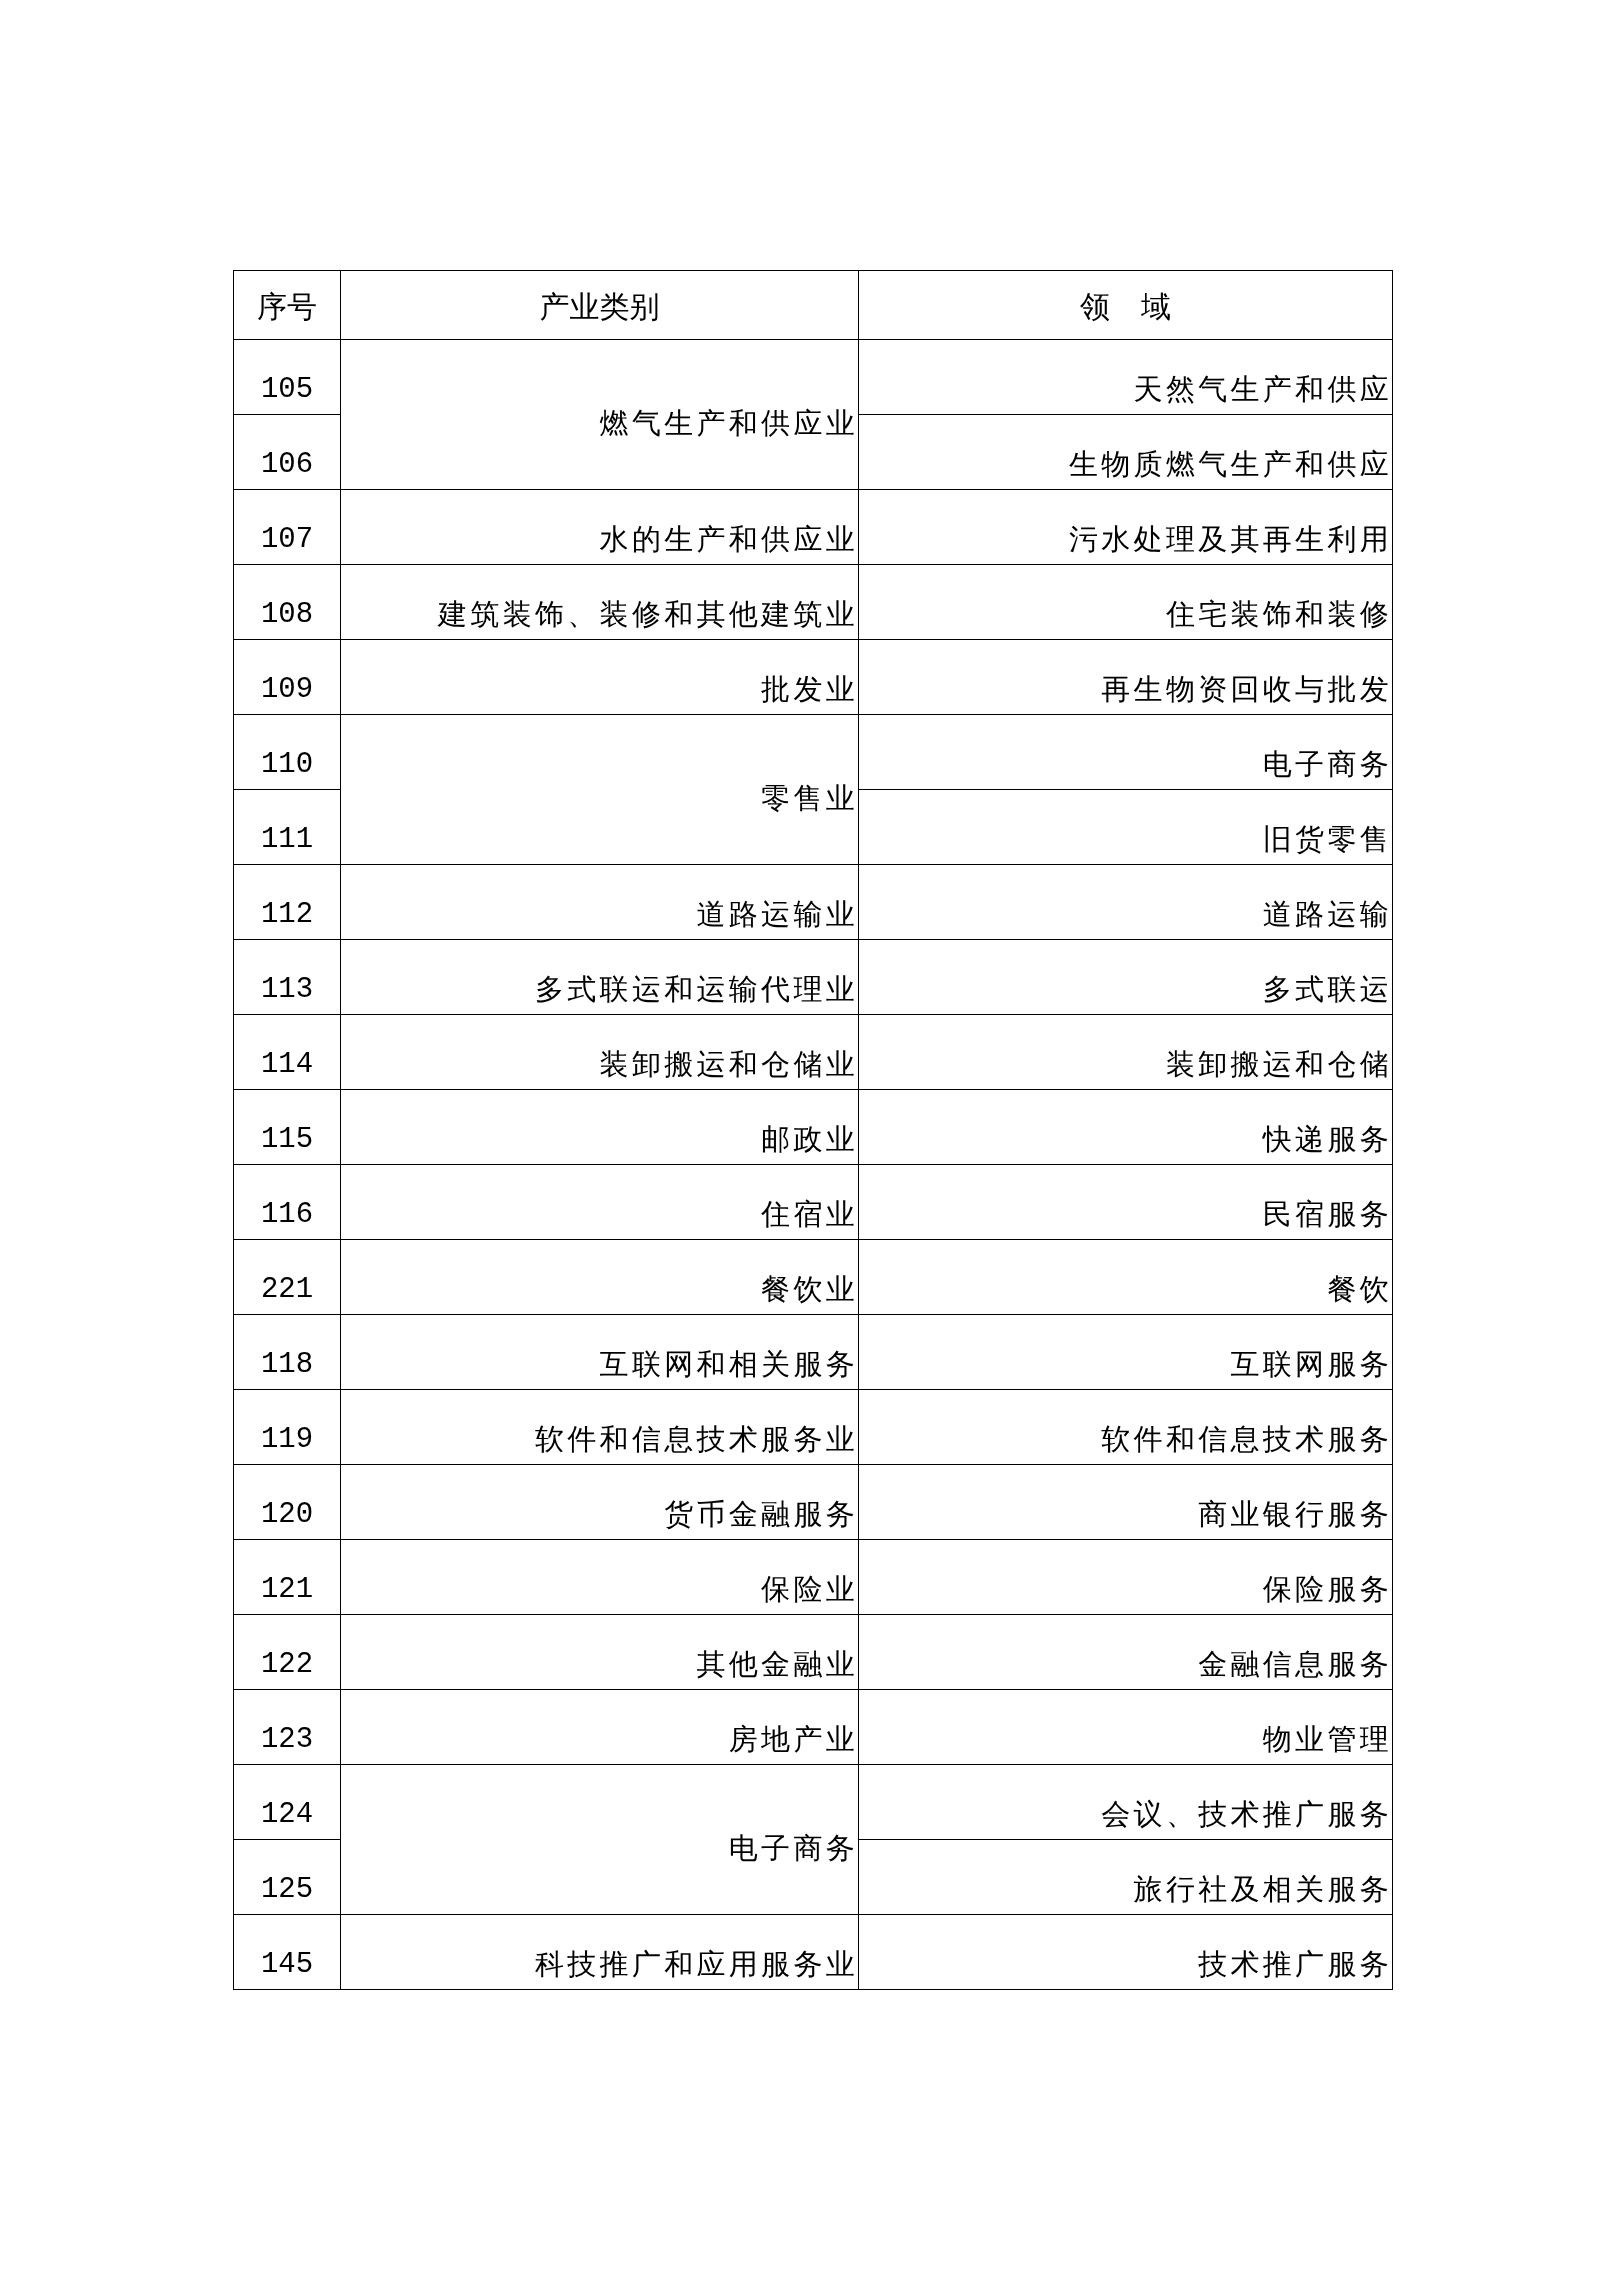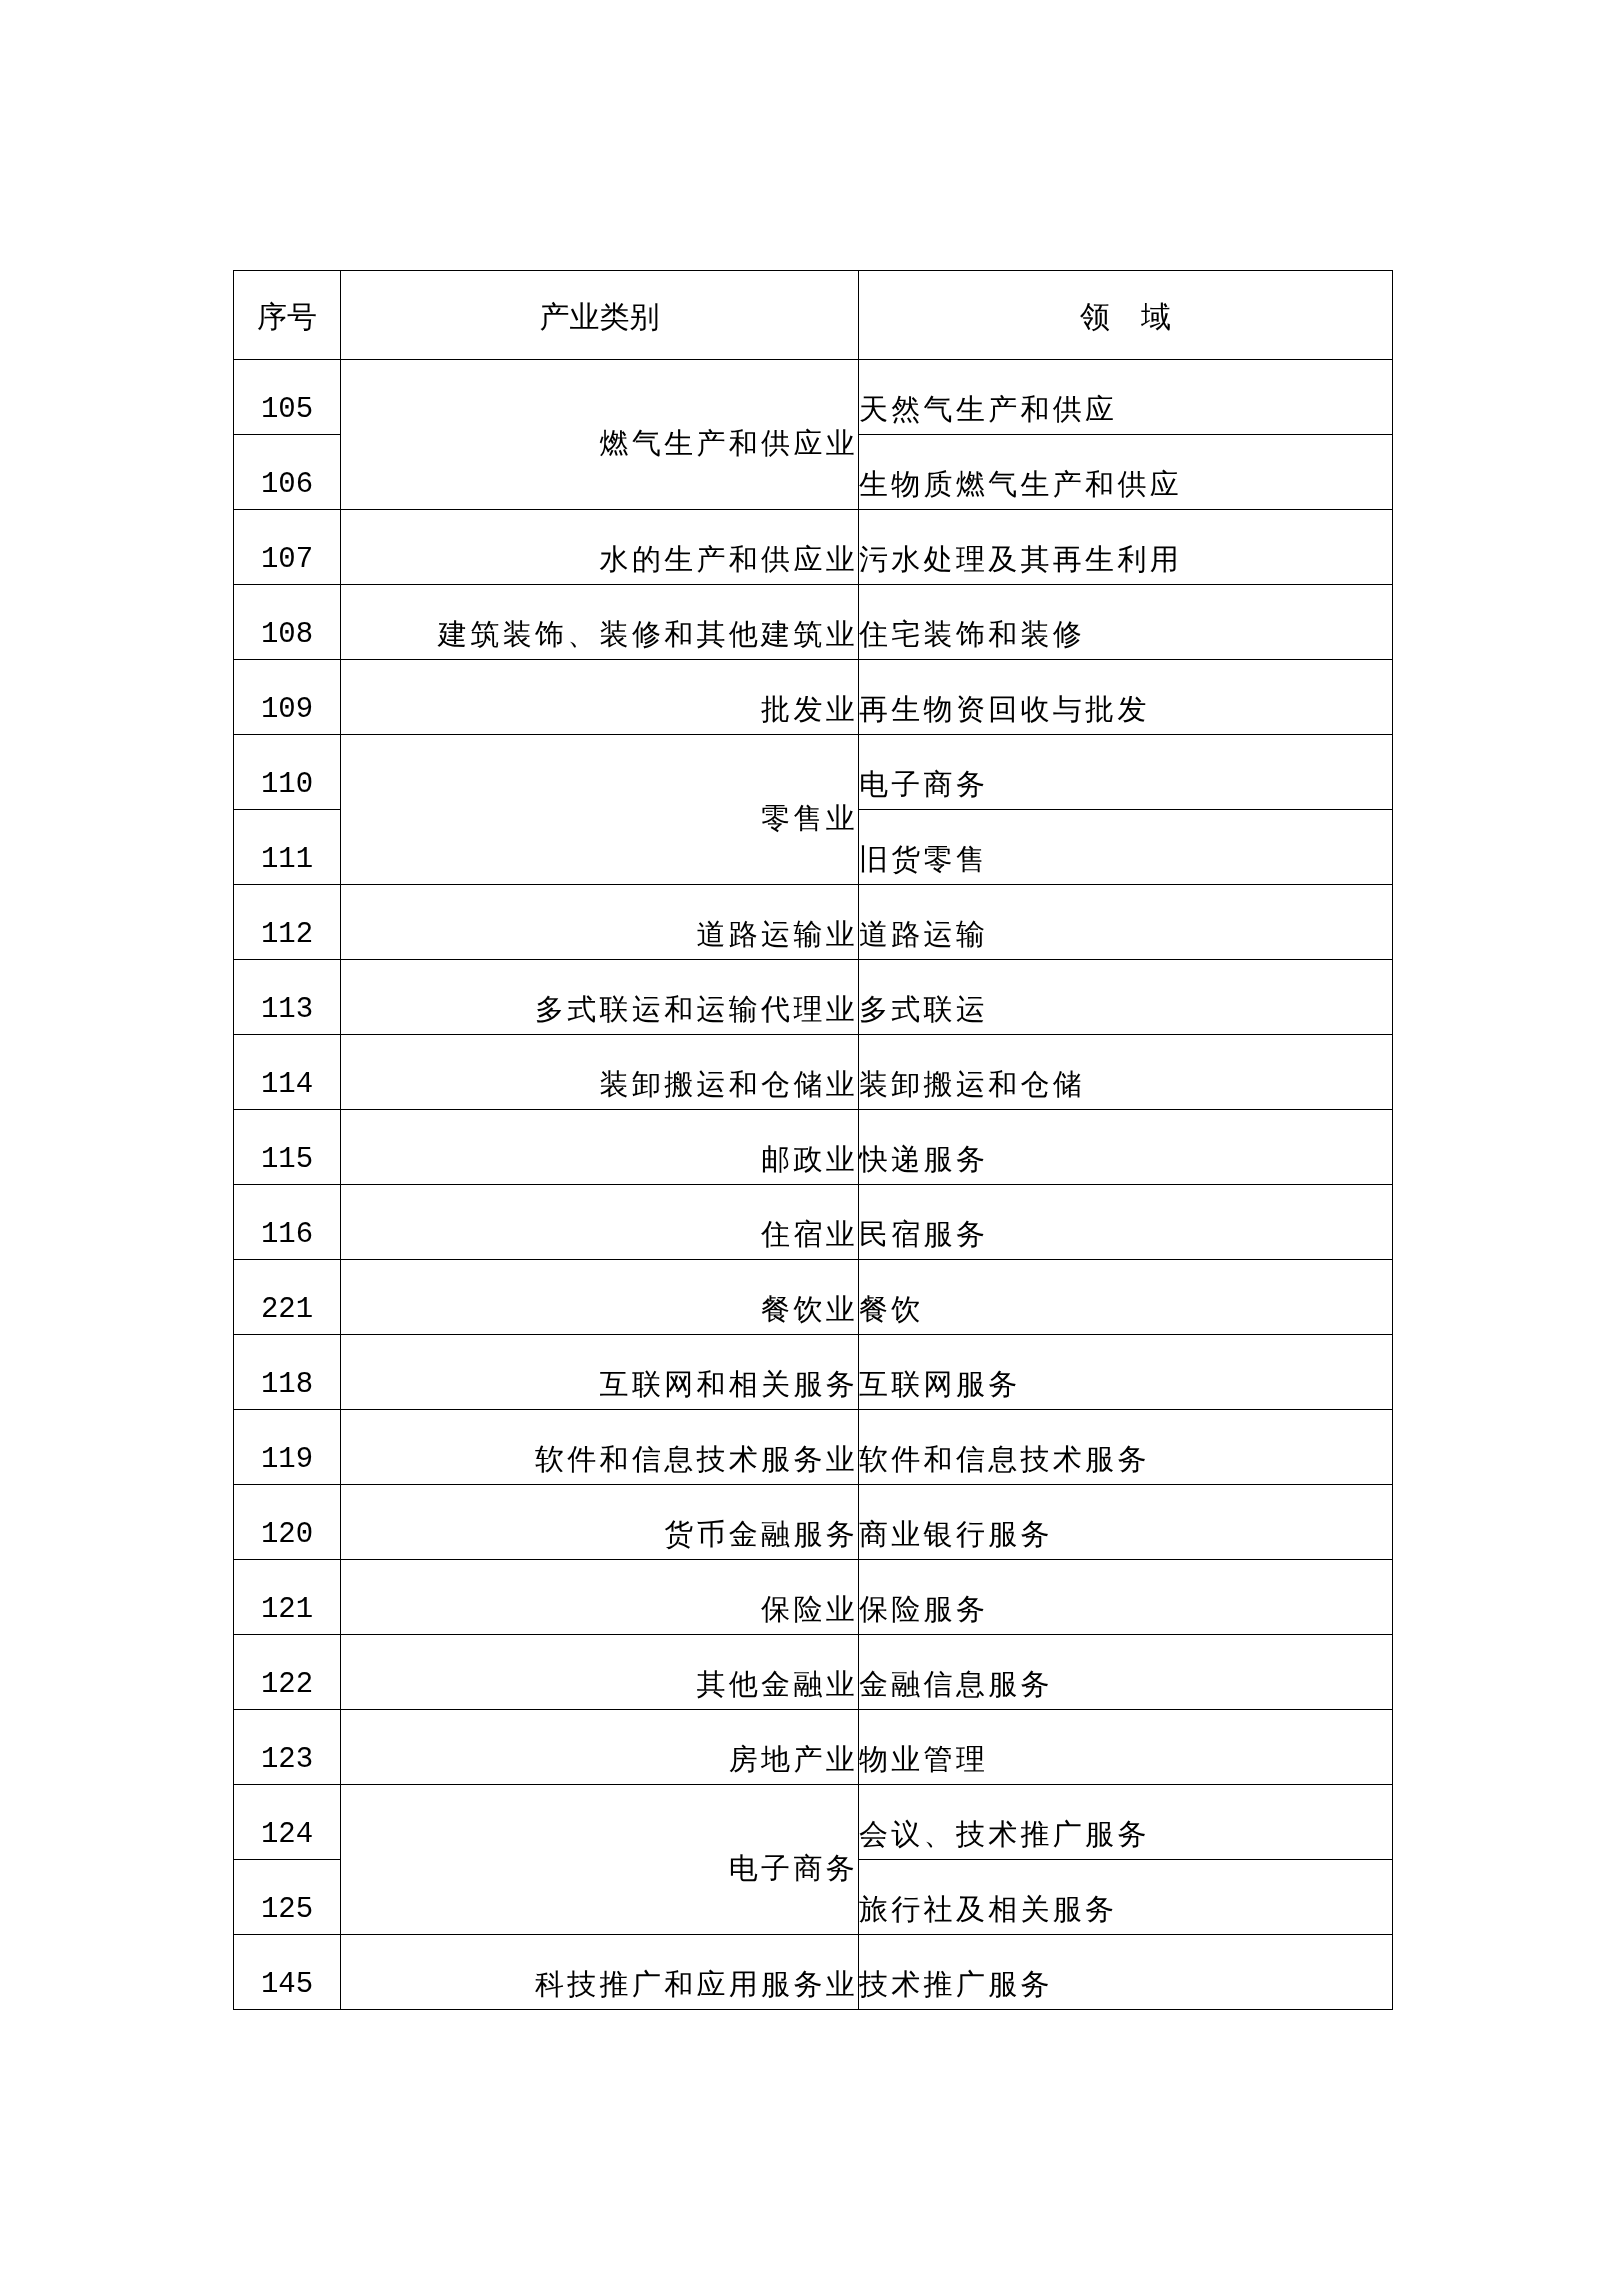--- a/index.html
+++ b/index.html
@@ -33,21 +33,21 @@
   table.industry-table col.c-cat { width: 518px; }
   table.industry-table col.c-field { width: 534px; }
 
   table.industry-table th,
   table.industry-table td {
     border: 1.3px solid #000000;
     padding: 0;
     box-sizing: border-box;
   }
   table.industry-table th {
-    height: 89px;
+    height: 69px;
     font-family: "DejaVu Sans", "Liberation Sans", sans-serif;
     font-weight: normal;
     font-size: 30px;
     text-align: center;
     vertical-align: middle;
     padding-top: 5px;
   }
   table.industry-table td {
     height: 75px;
     font-size: 29px;
@@ -64,21 +64,21 @@
   td.cell-cat {
     text-align: right;
     letter-spacing: 3.3px;
   }
   td.cell-cat.merged {
     vertical-align: middle;
     padding-bottom: 0;
     padding-top: 19.6px;
   }
   td.cell-field {
-    text-align: left;
+    text-align: right;
     padding-left: 15.7px;
     letter-spacing: 3.3px;
     margin-left: 38px;
   }
   .hdr-field-text {
     letter-spacing: 0;
   }
   .hdr-field-text .gap {
     display: inline-block;
     width: 31px;

